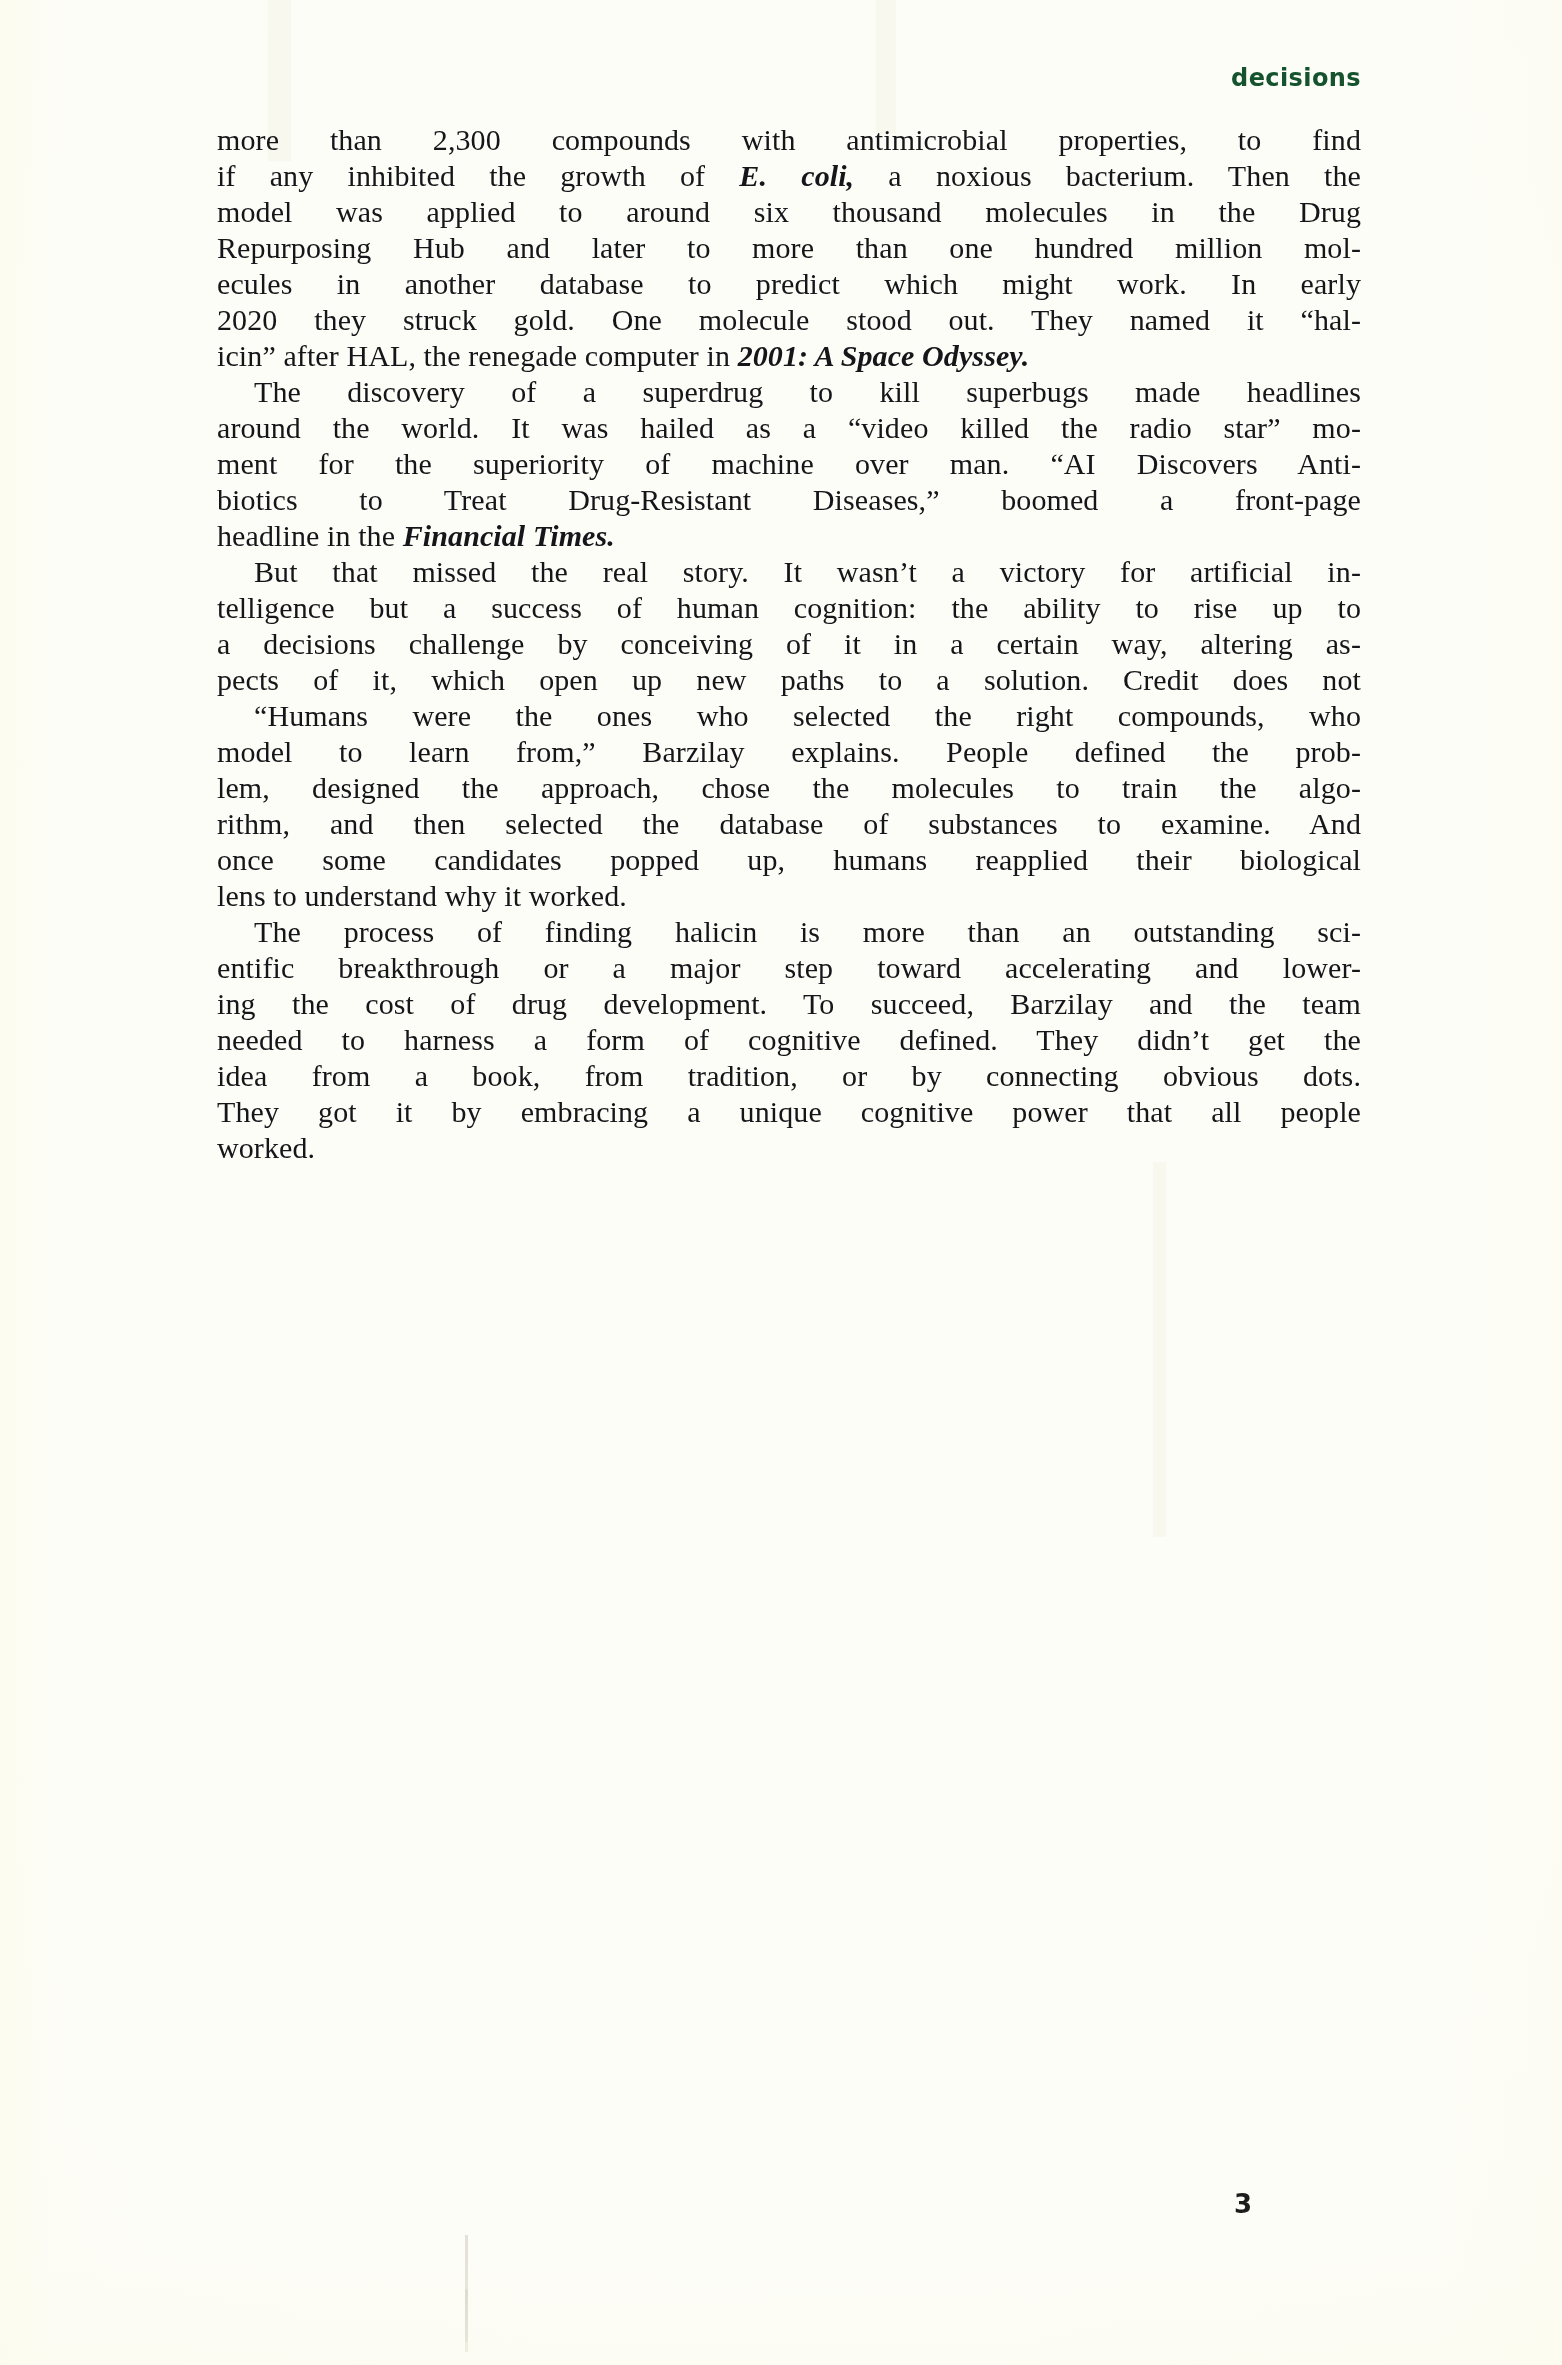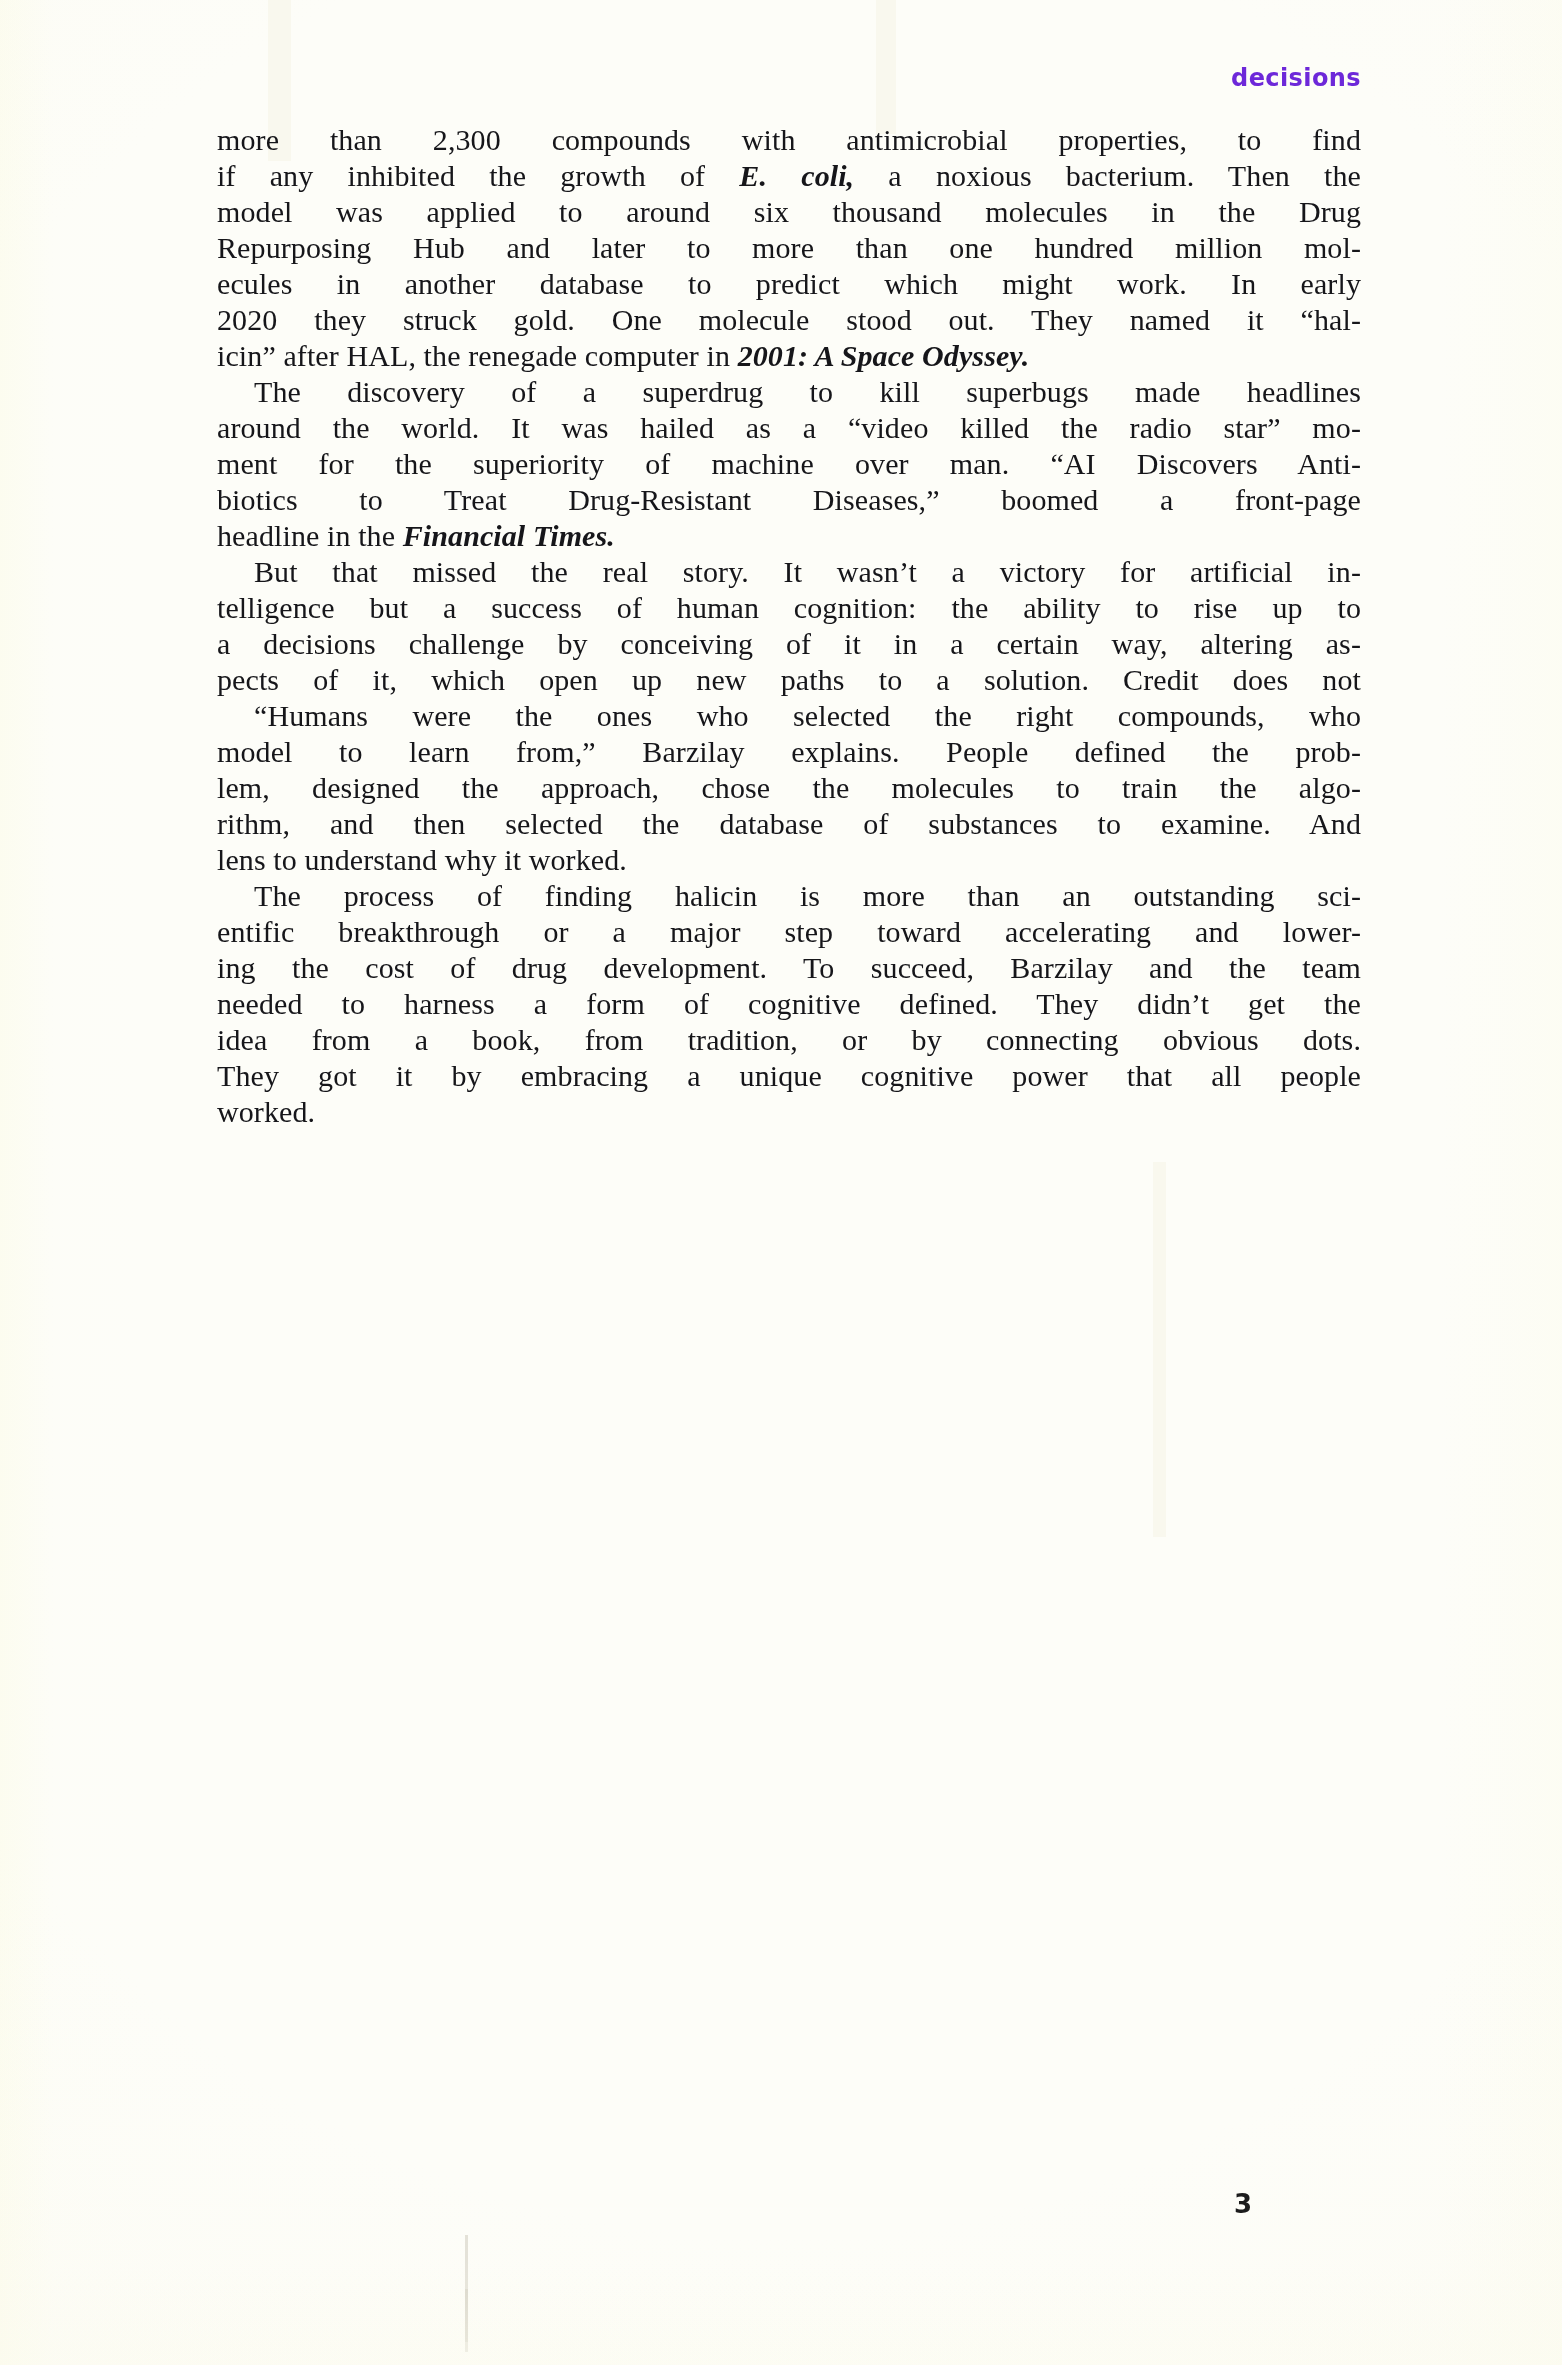--- a/index.html
+++ b/index.html
@@ -44,21 +44,21 @@
   .running-head {
     position: absolute;
     left: 217px;
     top: 64px;
     width: 1144px;
     text-align: right;
     font-family: "DejaVu Sans", sans-serif;
     font-weight: bold;
     font-size: 24px;
     letter-spacing: 0.4px;
-    color: #6d28d9;
+    color: #14532d;
   }
 
   
   .textblock {
     position: absolute;
     left: 217px;
     top: 122px;
     width: 1144px;
   }
 
@@ -147,20 +147,21 @@
         <div class="line just indent">But that missed the real story. It wasn’t a victory for artificial in-</div>
         <div class="line just">telligence but a success of human cognition: the ability to rise up to</div>
         <div class="line just">a decisions challenge by conceiving of it in a certain way, altering as-</div>
         <div class="line just">pects of it, which open up new paths to a solution. Credit does not</div>
       </div>
       <div class="paragraph">
         <div class="line just indent">“Humans were the ones who selected the right compounds, who</div>
         <div class="line just">model to learn from,” Barzilay explains. People defined the prob-</div>
         <div class="line just">lem, designed the approach, chose the molecules to train the algo-</div>
         <div class="line just">rithm, and then selected the database of substances to examine. And</div>
+        <div class="line just">once some candidates popped up, humans reapplied their biological</div>
         <div class="line last">lens to understand why it worked.</div>
       </div>
       <div class="paragraph">
         <div class="line just indent">The process of finding halicin is more than an outstanding sci-</div>
         <div class="line just">entific breakthrough or a major step toward accelerating and lower-</div>
         <div class="line just">ing the cost of drug development. To succeed, Barzilay and the team</div>
         <div class="line just">needed to harness a form of cognitive defined. They didn’t get the</div>
         <div class="line just">idea from a book, from tradition, or by connecting obvious dots.</div>
         <div class="line just">They got it by embracing a unique cognitive power that all people</div>
         <div class="line last">worked.</div>

